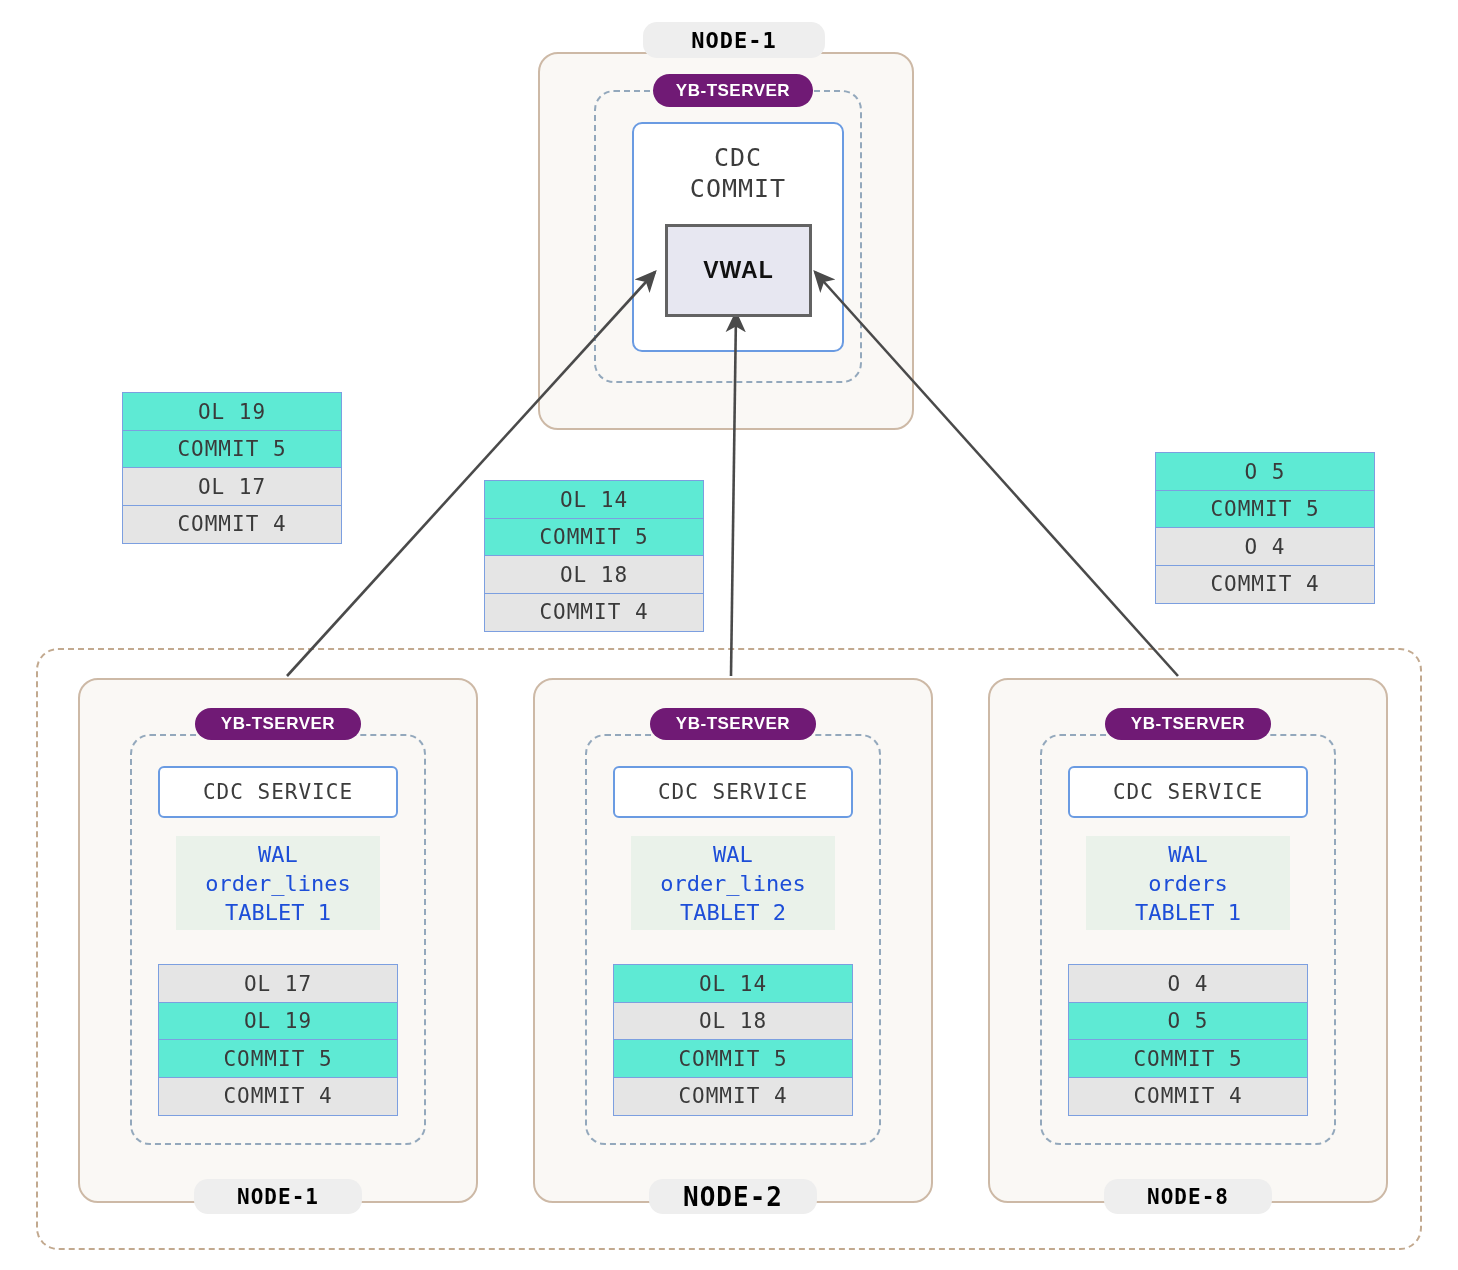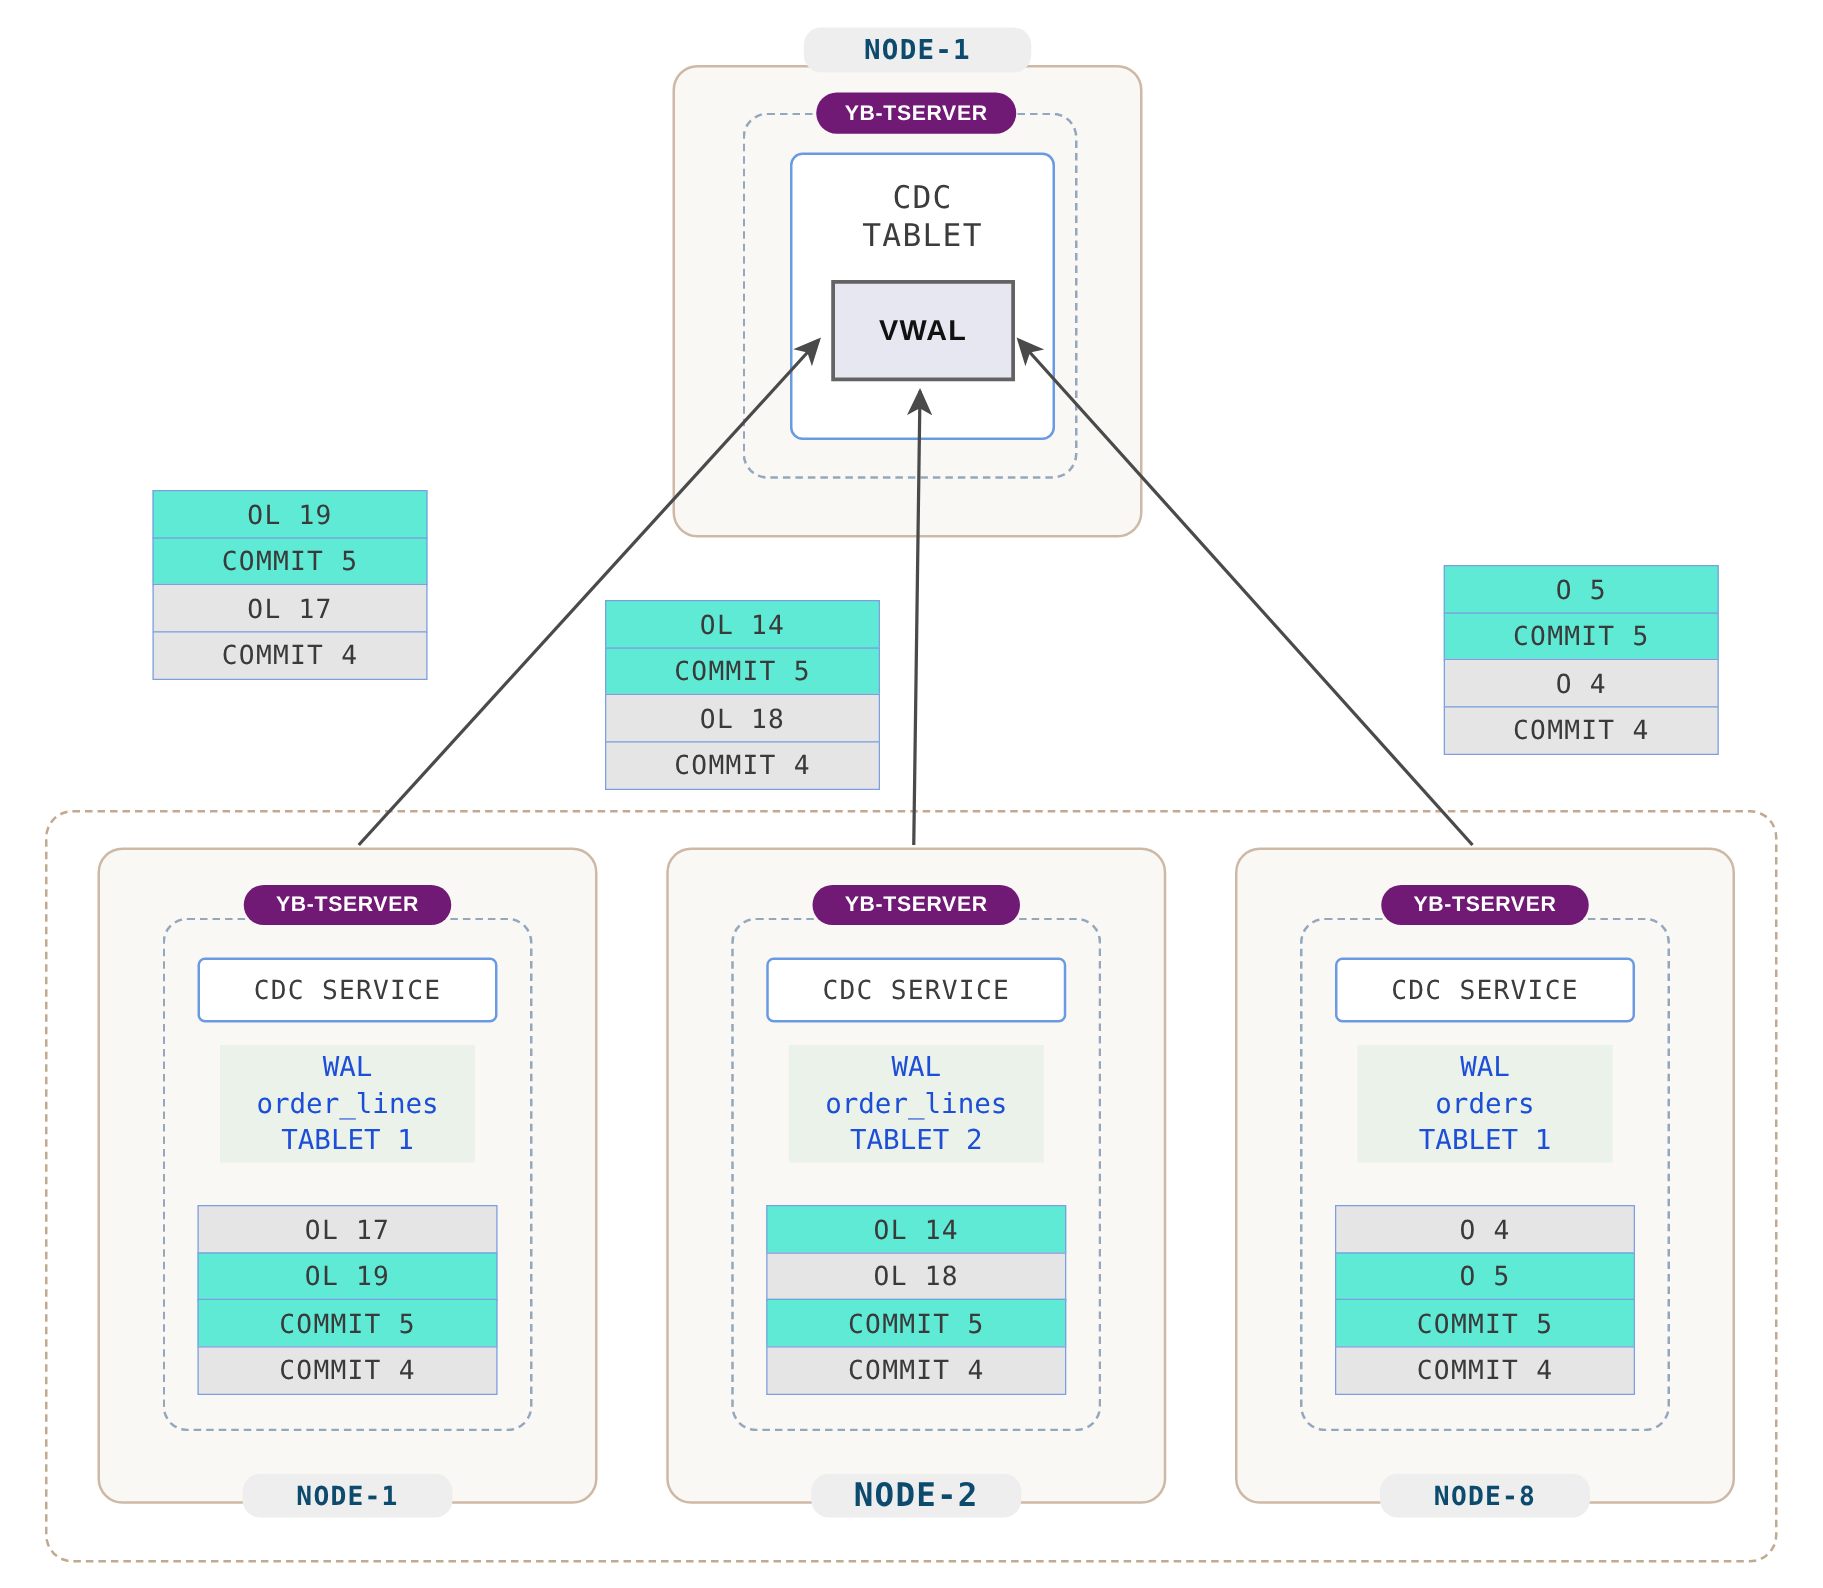--- a/index.html
+++ b/index.html
@@ -25,21 +25,21 @@
     position:absolute;
     border:2.5px dashed #93a8bc;
     border-radius:20px;
     box-sizing:border-box;
     background:transparent;
     z-index:3;
   }
   .node-pill{
     position:absolute;
     background:#eeeeee;
-    color:#0c4a6e;
+    color:#000000;
     border-radius:14px;
     font-weight:bold;
     letter-spacing:1px;
     display:flex;align-items:center;justify-content:center;
     z-index:8;
     white-space:nowrap;
   }
   .tserver-pill{
     position:absolute;
     background:#701a75;
@@ -144,24 +144,24 @@
   <div class="node-box" style="left:538px;top:52px;width:376px;height:378px;"></div>
 
   <div class="tserver-dash" style="left:594px;top:90px;width:268px;height:293px;"></div>
 
   <div class="node-pill" style="left:643px;top:22px;width:182px;height:36px;font-size:22px;">NODE-1</div>
 
   <div class="tserver-pill" style="left:653px;top:74px;width:160px;height:33px;font-size:17px;">YB-TSERVER</div>
 
   <div class="cdc-big" style="left:632px;top:122px;width:212px;height:230px;">
     <div class="cdc-big-label">CDC
-TABLET</div>
+COMMIT</div>
   </div>
 
-  <div class="vwal" style="left:665px;top:224px;width:147px;height:81px;">VWAL</div>
+  <div class="vwal" style="left:665px;top:224px;width:147px;height:93px;">VWAL</div>
 
   <div class="stack" id="stack-left" style="left:122px;top:392px;width:220px;">
       <div class="rec blue" style="height: 39px;">OL 19</div>
       <div class="rec blue" style="height: 39px;">COMMIT 5</div>
       <div class="rec green" style="height: 39px;">OL 17</div>
       <div class="rec green" style="height: 39px;">COMMIT 4</div>
     </div>
 
   <div class="stack" id="stack-middle" style="left:484px;top:480px;width:220px;">
       <div class="rec blue" style="height: 39px;">OL 14</div>

